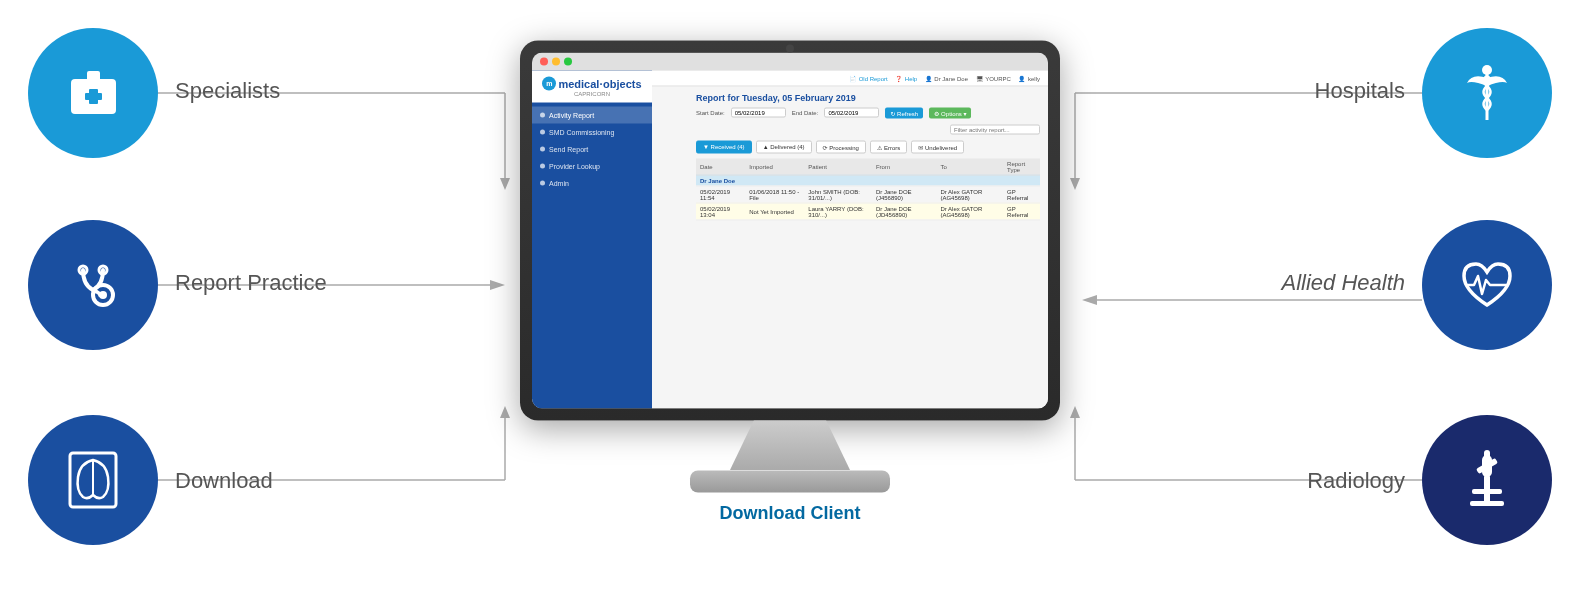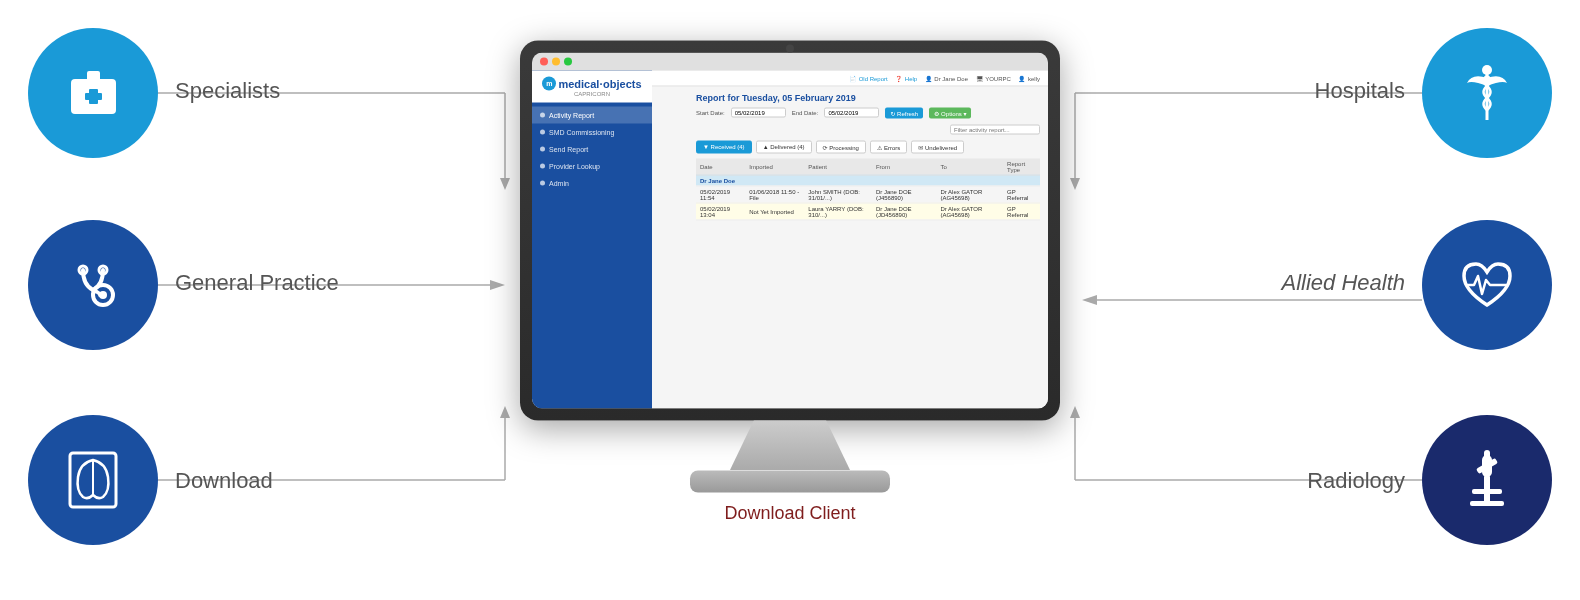--- a/index.html
+++ b/index.html
@@ -140,22 +140,22 @@
 
     .monitor-base {
       width: 200px;
       height: 22px;
       background: linear-gradient(180deg, #bbb 0%, #999 100%);
       border-radius: 8px;
     }
 
     .download-label {
       font-size: 18px;
-      font-weight: normal;
-      color: #7f1d1d;
+      font-weight: bold;
+      color: #0369a1;
       margin-top: 10px;
       text-align: center;
     }
 
     
     .screen {
       width: 100%;
       height: 100%;
       background: #f0f0f0;
       display: flex;
@@ -452,21 +452,21 @@
 
       <rect x="30" y="10" width="10" height="22" rx="5" fill="white"></rect>
 
       <rect x="20" y="44" width="30" height="5" rx="2" fill="white"></rect>
 
       <rect x="32" y="5" width="6" height="10" rx="3" fill="white"></rect>
     </svg>
   </div>
 
   <div class="label" id="label-specialists">Specialists</div>
-  <div class="label" id="label-general">General Practice</div>
+  <div class="label" id="label-general">Report Practice</div>
   <div class="label" id="label-radiology">Download</div>
   <div class="label" id="label-hospitals">Hospitals</div>
   <div class="label" id="label-allied">Allied Health</div>
   <div class="label" id="label-pathology">Radiology</div>
 
   <div class="monitor-wrap">
     <div class="monitor-outer">
       <div class="monitor-bezel">
         <div class="screen-frame">
 

